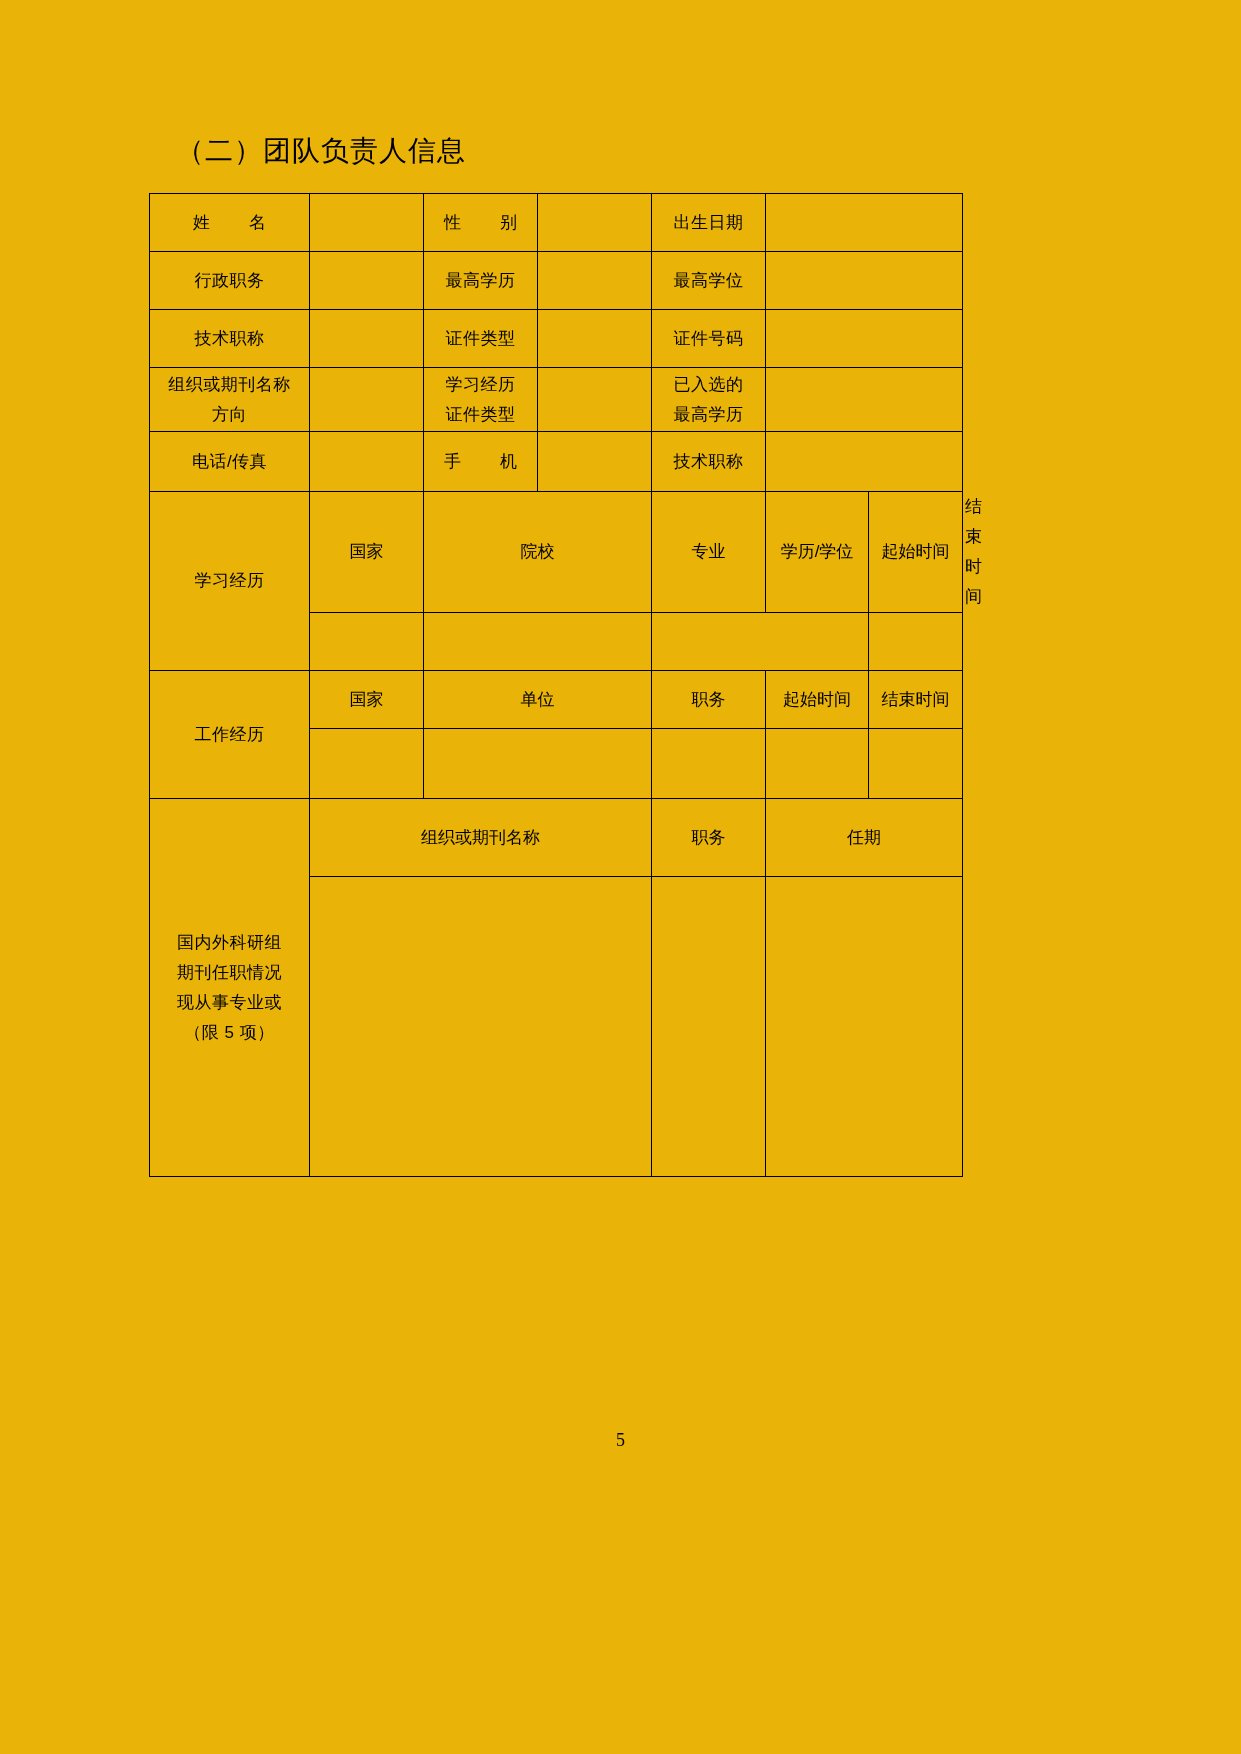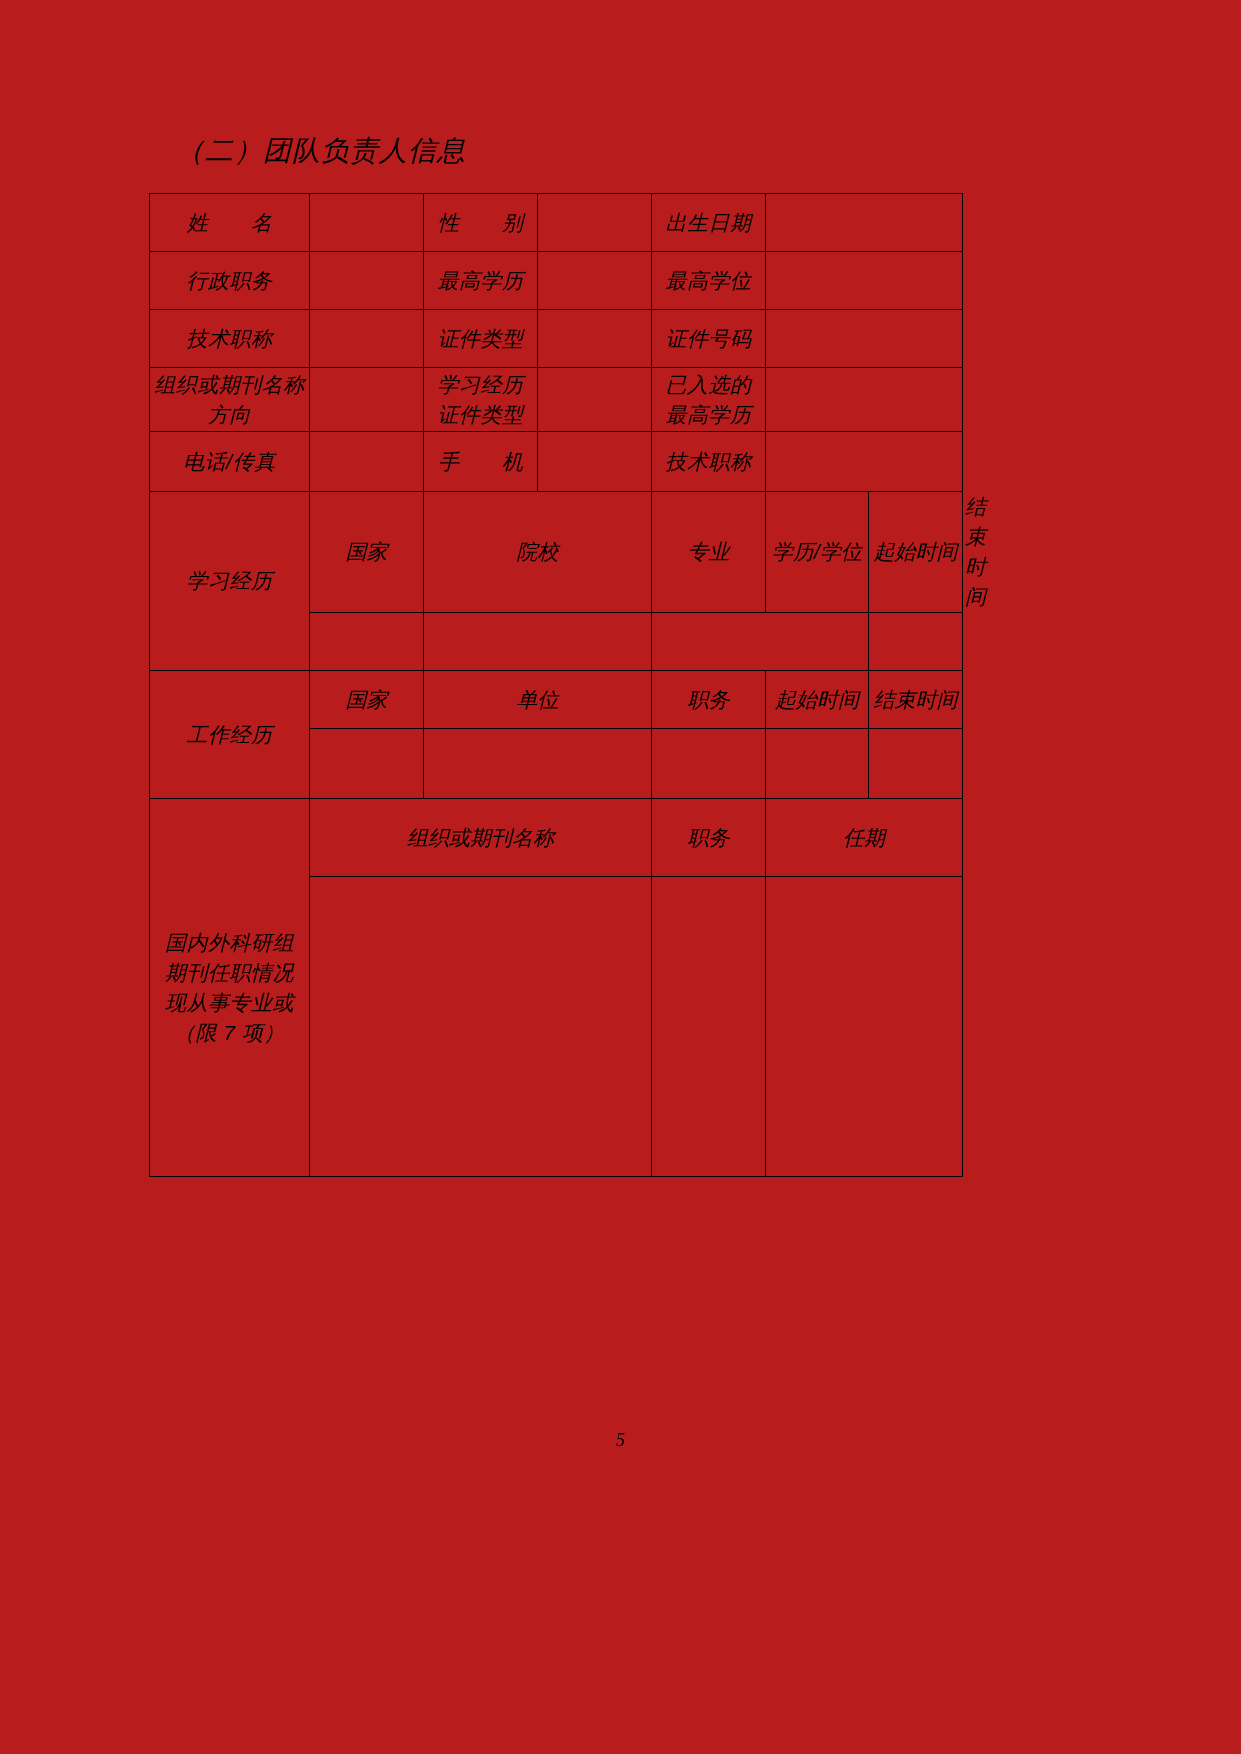--- a/index.html
+++ b/index.html
@@ -12,22 +12,21 @@
     height: 1754px;
     position: relative;
     font-family: "Liberation Sans", "DejaVu Sans", sans-serif;
     color: #000000;
     overflow: hidden;
   }
 
   .page {
     position: absolute;
     inset: 0;
-    background: #b91c1c;
-    font-style: italic;
+    background: #eab308;
   }
 
   
   .section-heading {
     position: absolute;
     left: 176px;
     top: 131px;
     font-size: 28px;
     line-height: 40px;
     letter-spacing: 1px;
@@ -38,21 +37,21 @@
   .form-table {
     position: absolute;
     left: 149px;
     top: 193px;
     width: 813px;
     border-collapse: collapse;
     table-layout: fixed;
   }
   .form-table td {
     border: 1px solid #000000;
-    font-size: 21px;
+    font-size: 17px;
     line-height: 30px;
     text-align: center;
     vertical-align: middle;
     padding: 0 2px;
   }
   .lbl {
     font-size: 21px;
     letter-spacing: 0.5px;
   }
   .spaced {
@@ -198,21 +197,21 @@
         <td></td>
         <td></td>
         <td></td>
       </tr>
 
       <tr class="h78">
         <td class="vlabel" rowspan="2">
           <span>国内外科研组</span>
           <span>期刊任职情况</span>
           <span>现从事专业或</span>
-          <span>（限 7 项）</span>
+          <span>（限 5 项）</span>
         </td>
         <td class="thick-bottom" colspan="3">组织或期刊名称</td>
         <td class="thick-bottom">职务</td>
         <td class="thick-bottom" colspan="2">任期</td>
       </tr>
       <tr class="h300">
         <td colspan="3"></td>
         <td></td>
         <td colspan="2"></td>
       </tr>

